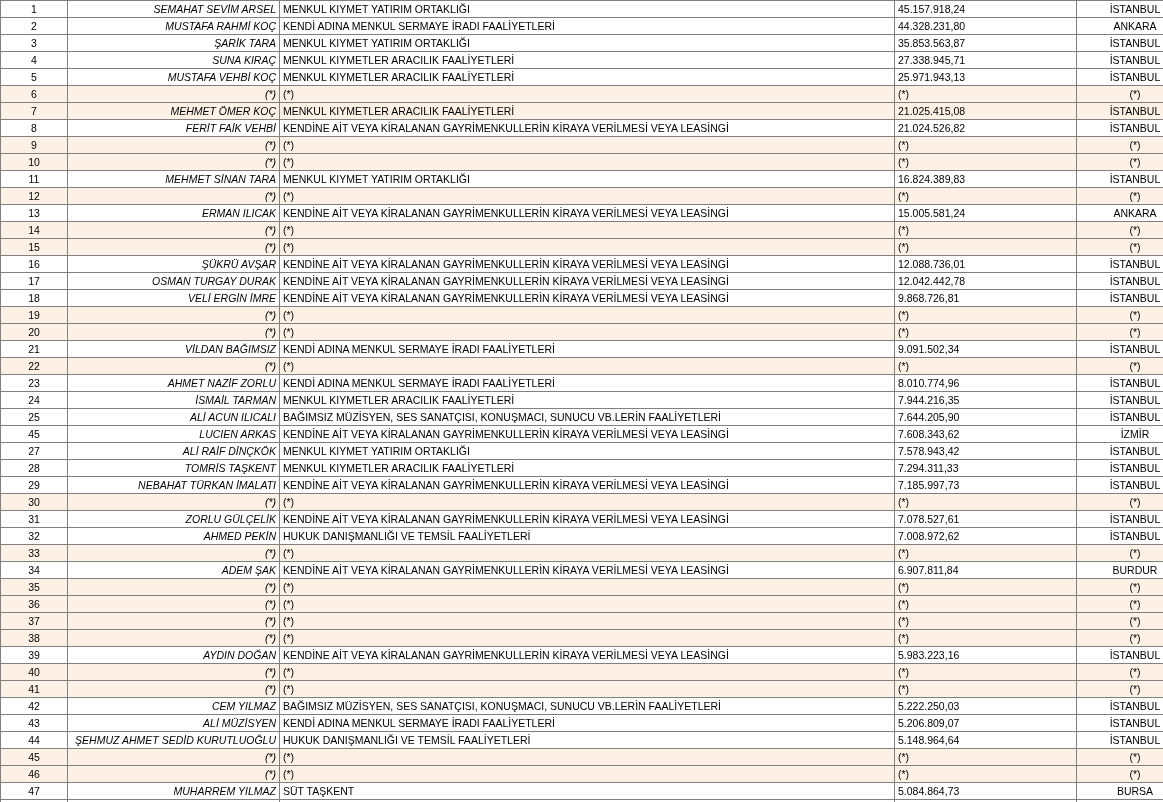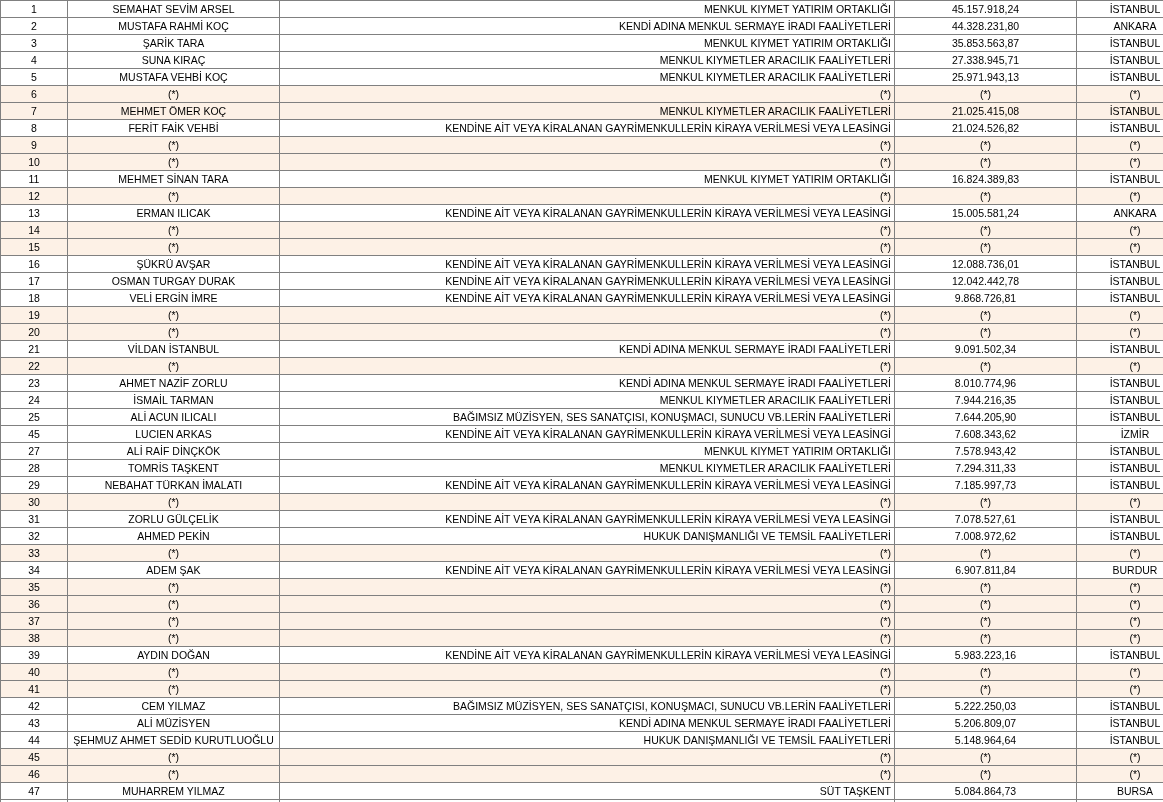--- a/index.html
+++ b/index.html
@@ -34,29 +34,30 @@
     white-space: nowrap;
     line-height: 14px;
     vertical-align: middle;
   }
   td.c-rank {
     width: 60px;
     text-align: center;
   }
   td.c-name {
     width: 205px;
-    text-align: center;
+    text-align: right;
+    font-style: italic;
   }
   td.c-activity {
     width: 608px;
-    text-align: right;
+    text-align: left;
   }
   td.c-amount {
     width: 175px;
-    text-align: center;
+    text-align: left;
     padding-right: 6px;
     margin-left: 27px;
   }
   td.c-city {
     width: 110px;
     text-align: center;
   }
   tr.masked td {
     background: #fdf1e6;
   }
@@ -205,21 +206,21 @@
         </tr>
         <tr class="masked">
           <td class="c-rank">20</td>
           <td class="c-name">(*)</td>
           <td class="c-activity">(*)</td>
           <td class="c-amount">(*)</td>
           <td class="c-city">(*)</td>
         </tr>
         <tr class="normal">
           <td class="c-rank">21</td>
-          <td class="c-name">VİLDAN İSTANBUL</td>
+          <td class="c-name">VİLDAN BAĞIMSIZ</td>
           <td class="c-activity">KENDİ ADINA MENKUL SERMAYE İRADI FAALİYETLERİ</td>
           <td class="c-amount">9.091.502,34</td>
           <td class="c-city">İSTANBUL</td>
         </tr>
         <tr class="masked">
           <td class="c-rank">22</td>
           <td class="c-name">(*)</td>
           <td class="c-activity">(*)</td>
           <td class="c-amount">(*)</td>
           <td class="c-city">(*)</td>

